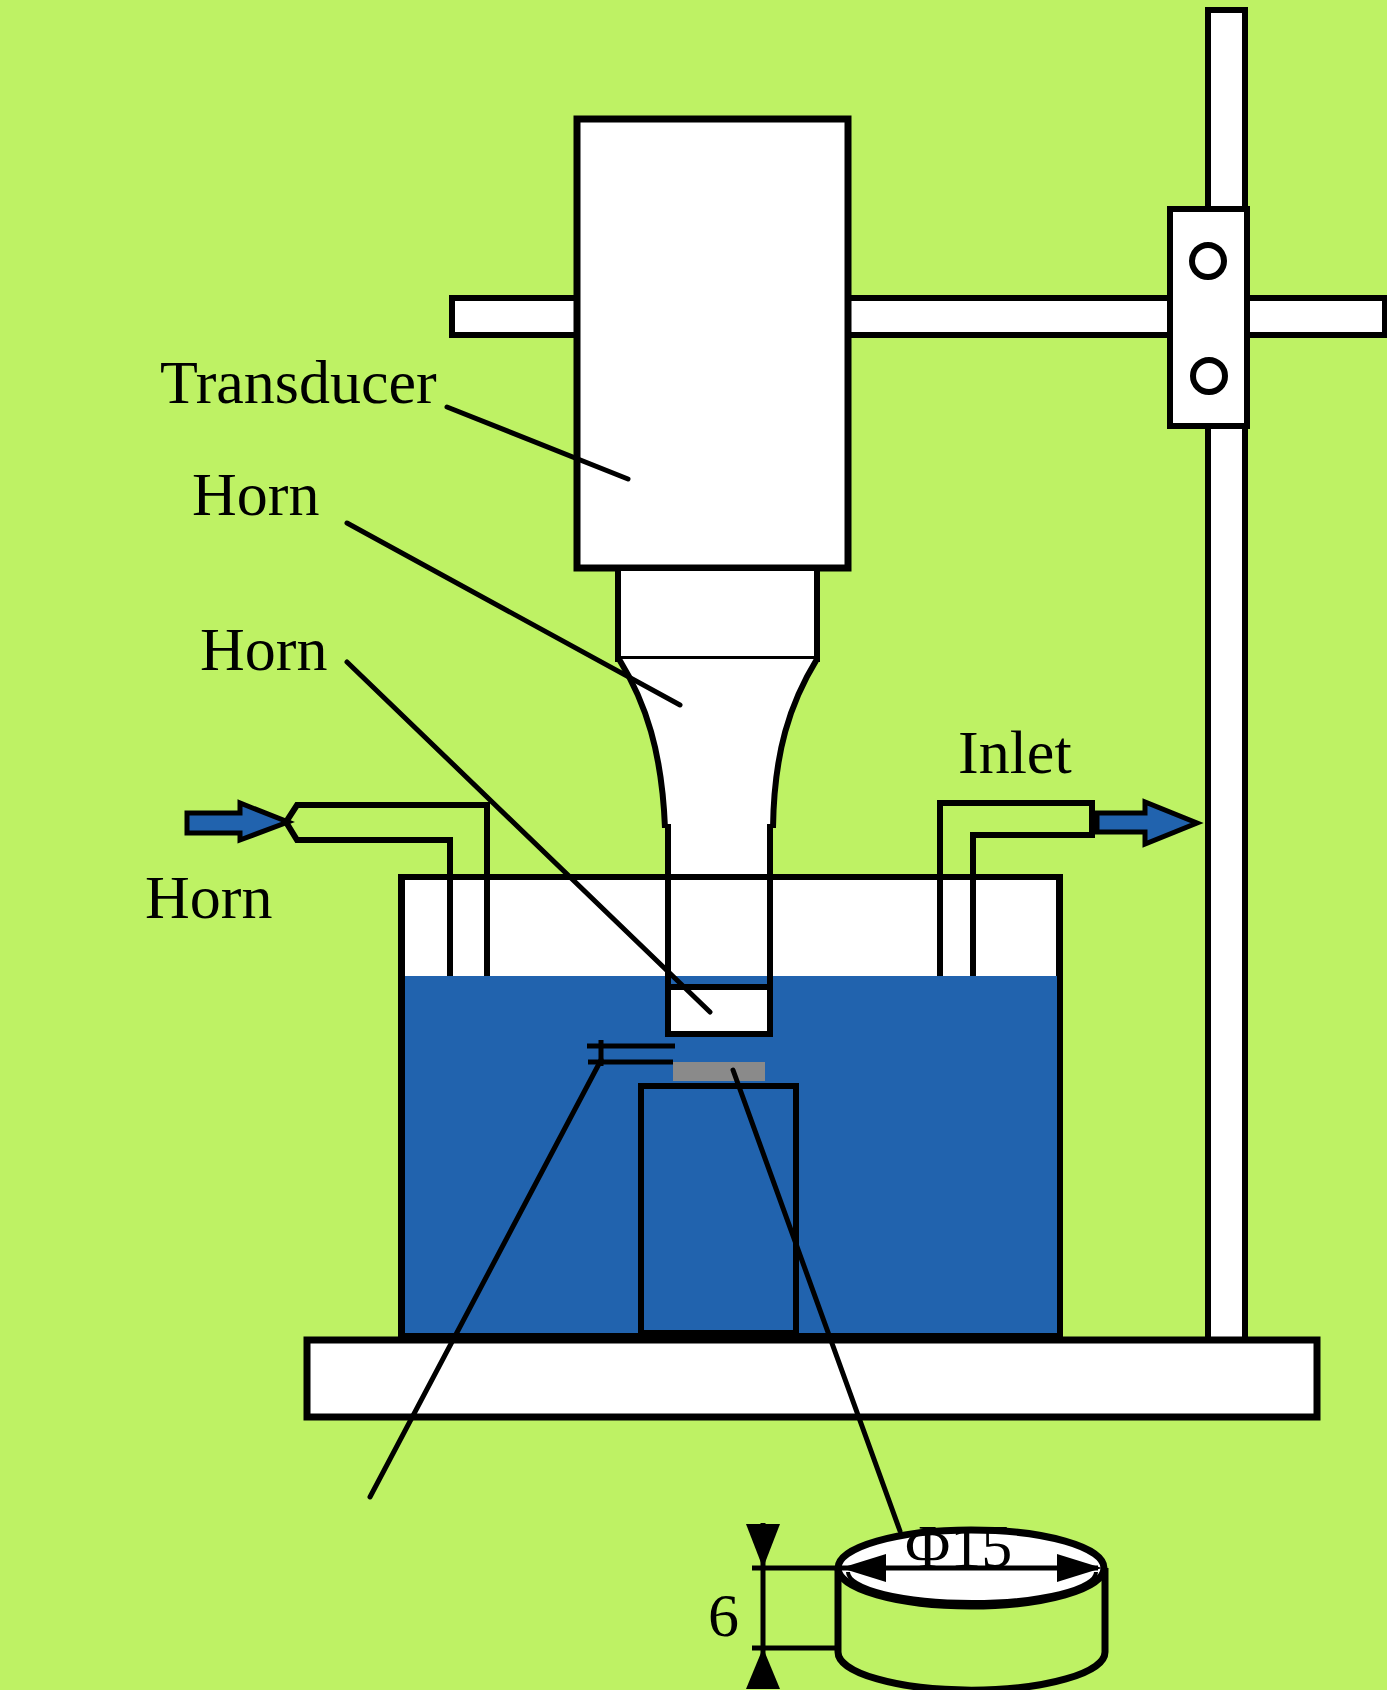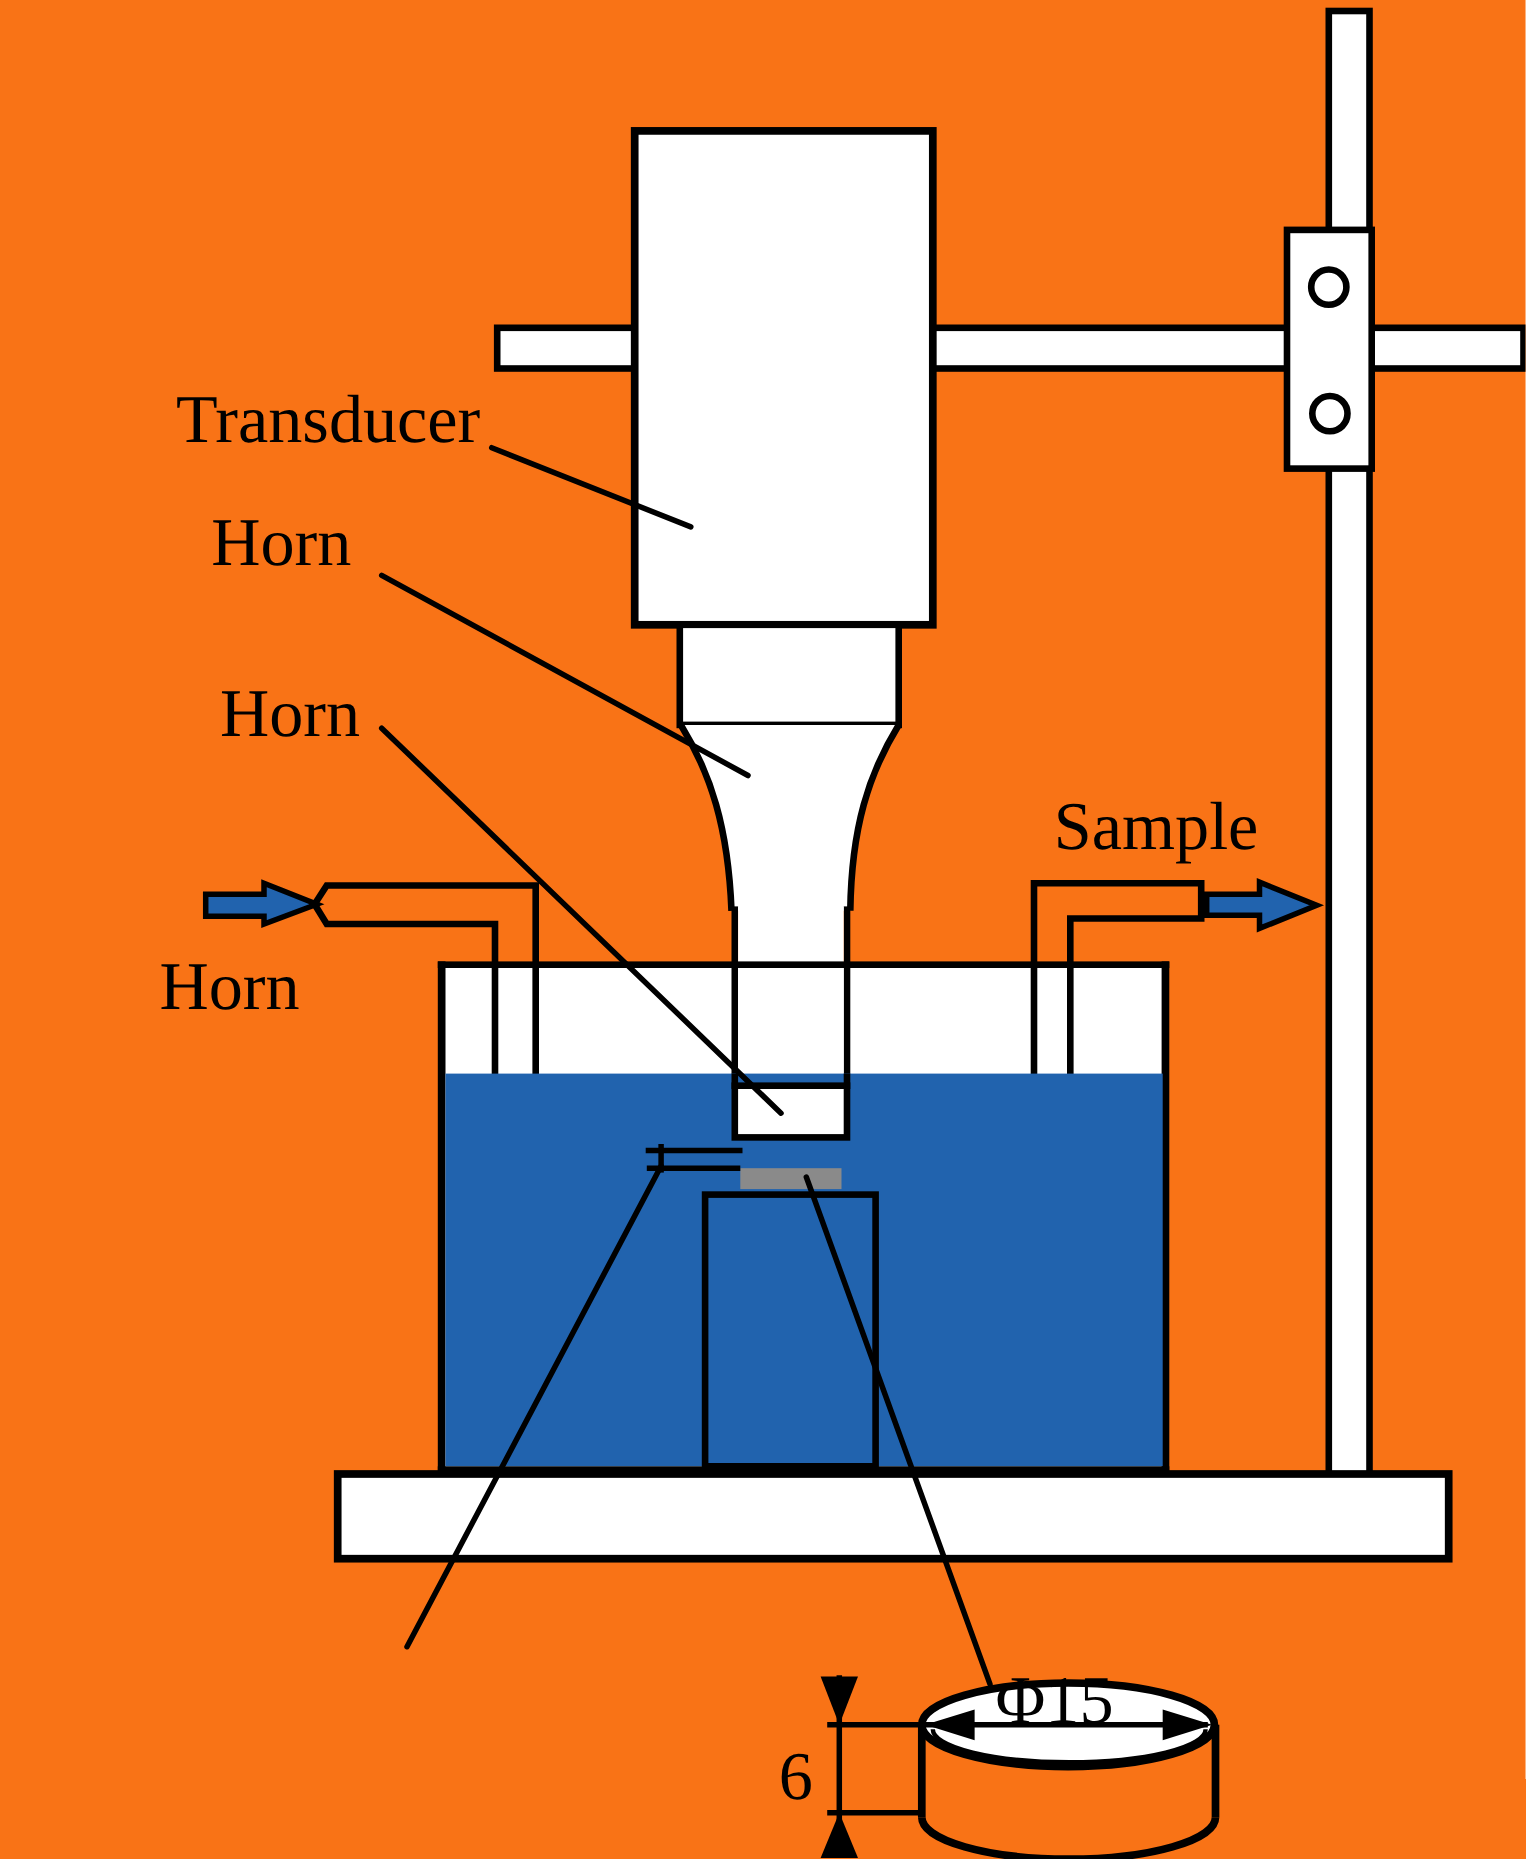--- a/index.html
+++ b/index.html
@@ -1,19 +1,19 @@
 <!DOCTYPE html>
 <html><head>
 <meta charset="utf-8">
 <style>
   html,body{margin:0;padding:0;background:#ffffff;}
   .canvas{
     position:relative;
     width:1387px;height:1690px;
-    background:#f97316;
+    background:#bef264;
     font-family:"Liberation Serif", serif;
     overflow:hidden;
   }
   .canvas svg{position:absolute;left:0;top:0;}
   .lbl{
     position:absolute;
     font-size:62px;
     line-height:1.05;
     color:#000;
     white-space:nowrap;
@@ -105,17 +105,17 @@
   <line x1="447" y1="407" x2="628" y2="479" class="leader"></line>
   <line x1="347" y1="523" x2="680" y2="705" class="leader"></line>
   <line x1="347" y1="662" x2="710" y2="1012" class="leader"></line>
   <line x1="601" y1="1060" x2="370" y2="1497" class="leader"></line>
   <line x1="733" y1="1070" x2="900" y2="1531" class="leader"></line>
 </svg>
 
   <div class="lbl" style="left:160px;top:350px">Transducer</div>
   <div class="lbl" style="left:192px;top:462px">Horn</div>
   <div class="lbl" style="left:200px;top:617px">Horn</div>
-  <div class="lbl" style="left:958px;top:720px">Sample</div>
+  <div class="lbl" style="left:958px;top:720px">Inlet</div>
   <div class="lbl" style="left:145px;top:865px">Horn</div>
   <div class="lbl" style="left:905px;top:1514px">Φ15</div>
   <div class="lbl" style="left:708px;top:1583px">6</div>
 </div>
 
 </body></html>

